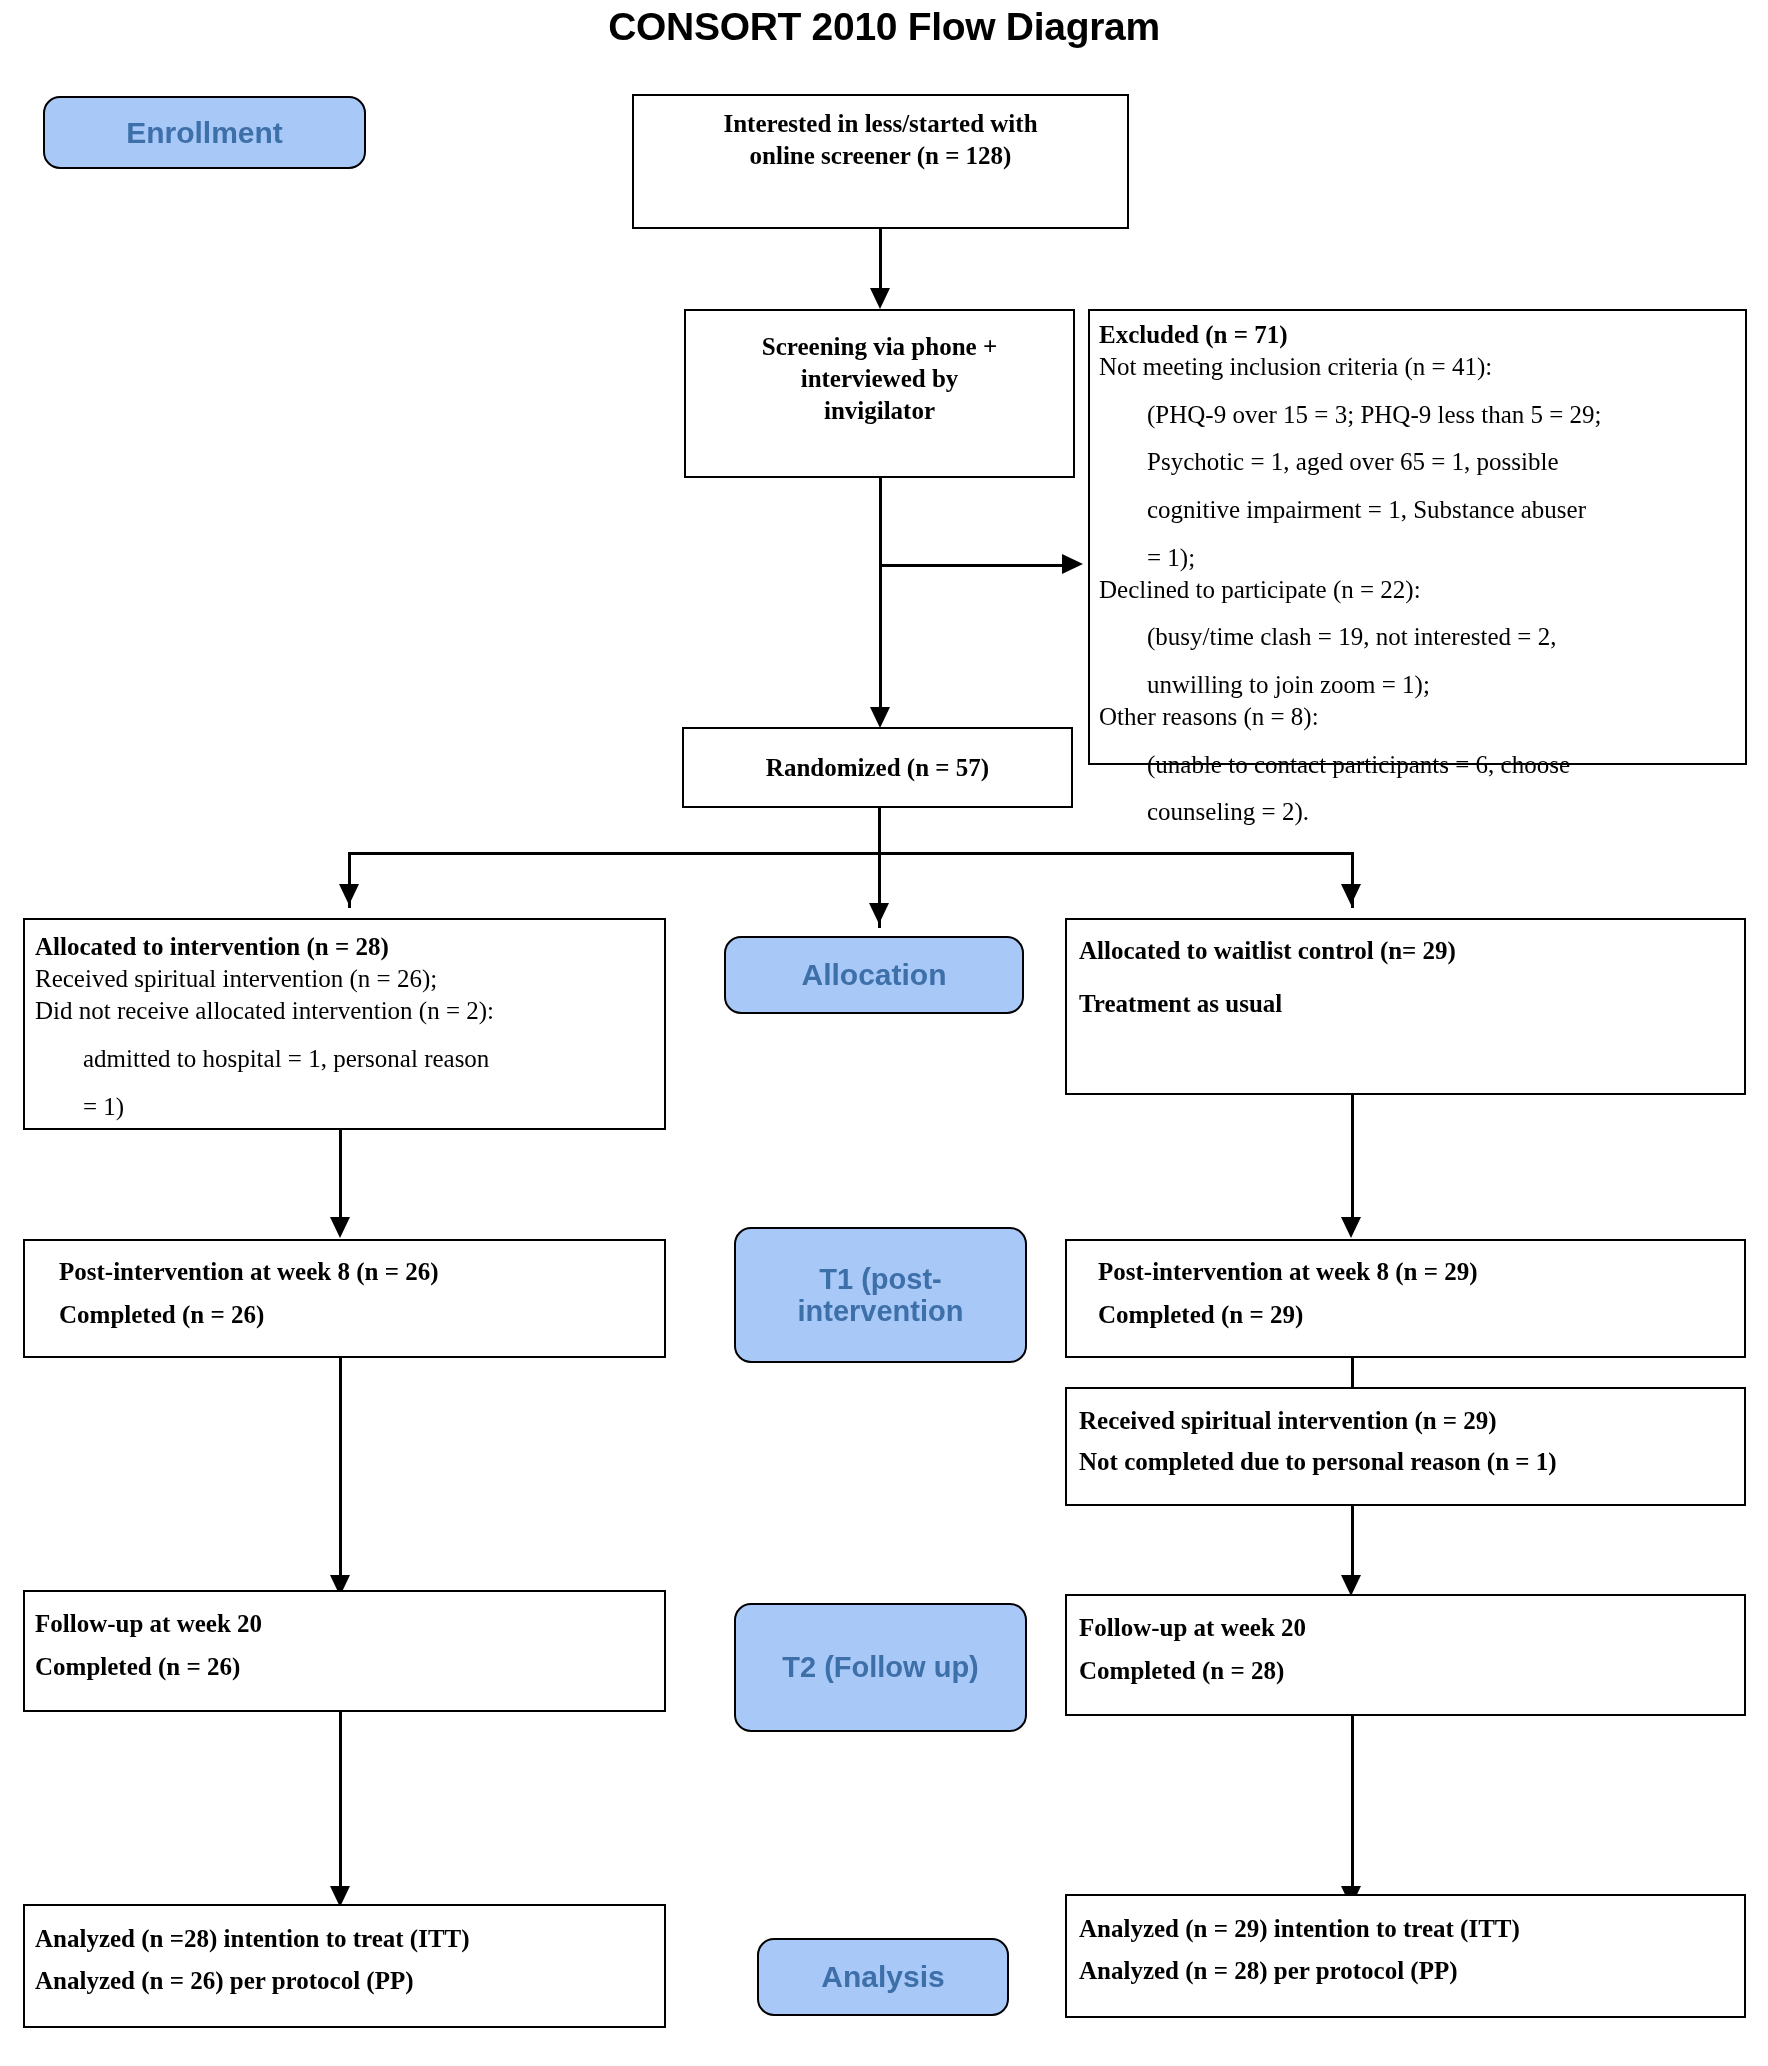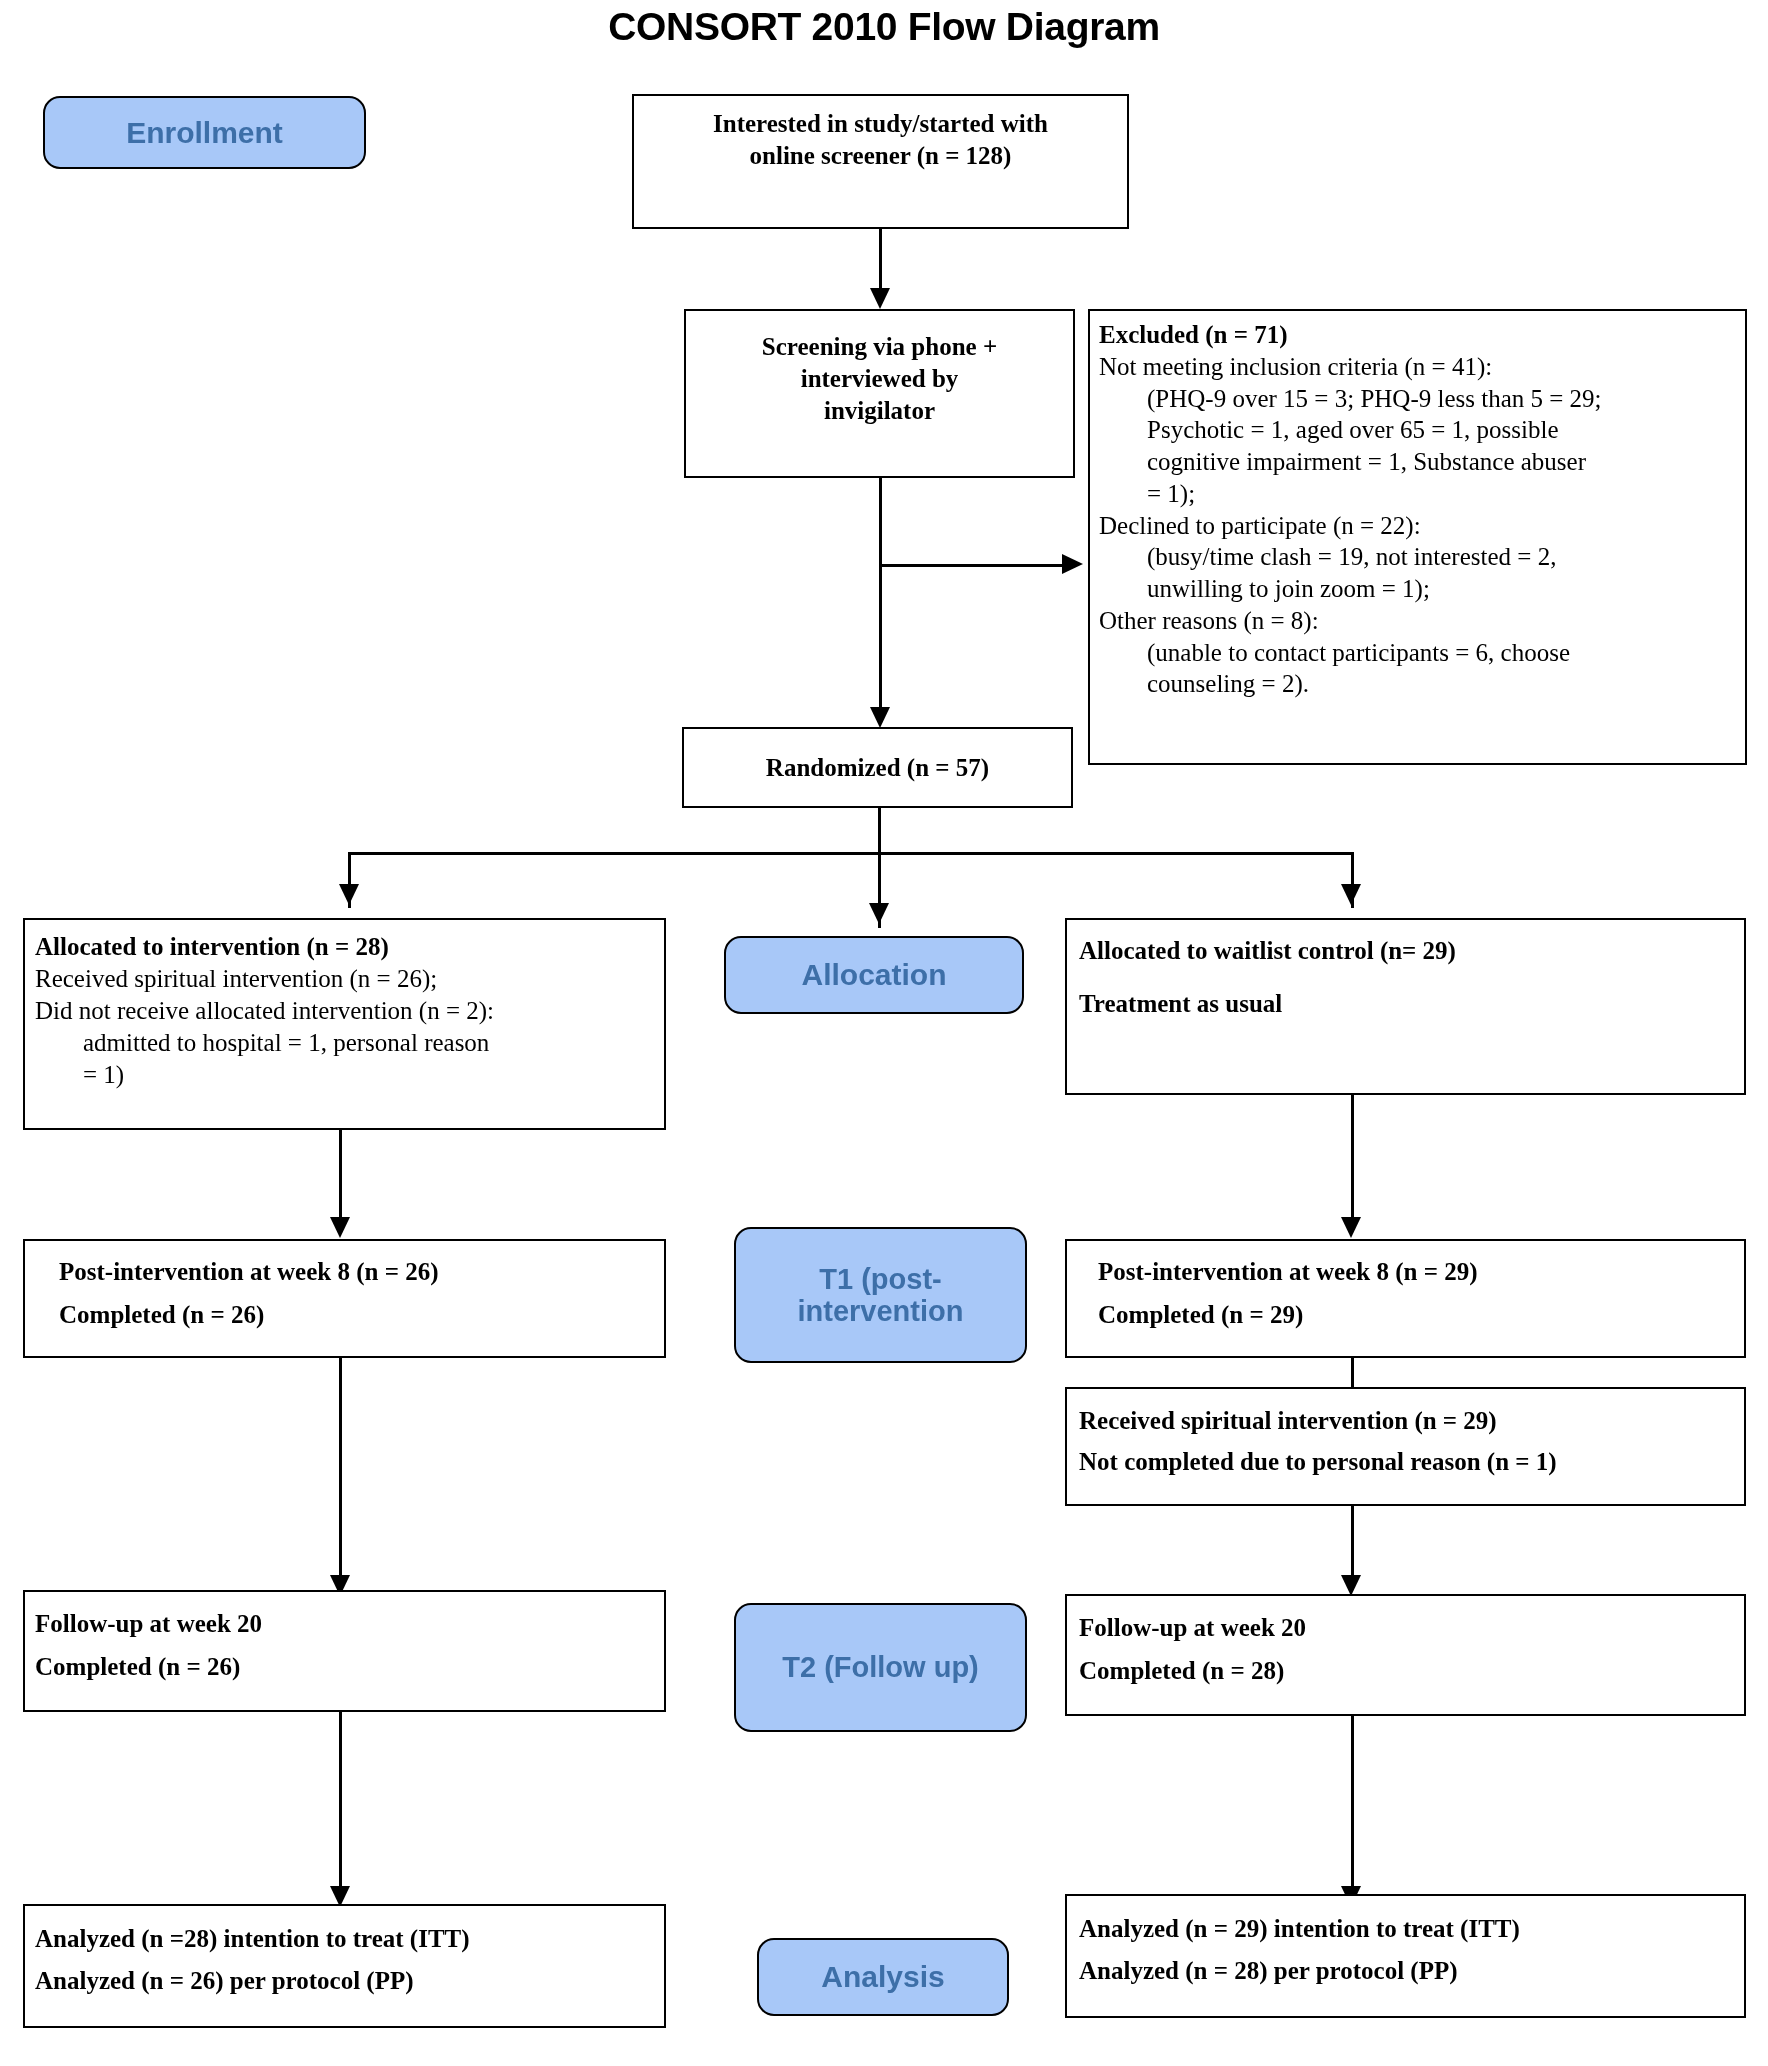--- a/index.html
+++ b/index.html
@@ -29,21 +29,21 @@
     border:2.5px solid #000000;
     background:#ffffff;
     color:#000000;
     font-family:"Liberation Serif", serif;
     font-size:25px;
     line-height:1.28;
   }
   .box .inner{ padding:7px 10px; }
   .box.center-text .inner{ text-align:center; }
   .b{ font-weight:700; }
-  .ind{ display:block; padding-left:48px; text-indent:0; }
+  .ind{ display:block; padding-left:48px; text-indent:0;margin-top:16px; }
   .ln{ display:block; }
   .gap{ display:block; height:21px; }
   
   .badge{
     position:absolute;
     box-sizing:border-box;
     border:2.5px solid #000000;
     border-radius:17px;
     background:#A8C8F8;
     color:#3D6FA8;
@@ -97,21 +97,21 @@
   <div class="badge" style="left:734px; top:1603px; width:293px; height:129px; font-size:29px;">
     <span>T2 (Follow up)</span>
   </div>
 
   <div class="badge" style="left:757px; top:1938px; width:252px; height:78px;">
     <span>Analysis</span>
   </div>
 
   <div class="box center-text" style="left:632px; top:94px; width:497px; height:135px;">
     <div class="inner" style="padding-top:12px;">
-      <span class="ln b">Interested in study/started with</span>
+      <span class="ln b">Interested in less/started with</span>
       <span class="ln b">online screener (n = 128)</span>
     </div>
   </div>
 
   <div class="vline" style="left:879px; top:229px; height:61px;"></div>
   <div class="arrow-down" style="left:870px; top:288px;"></div>
 
   <div class="box center-text" style="left:684px; top:309px; width:391px; height:169px;">
     <div class="inner" style="padding-top:20px;">
       <span class="ln b">Screening via phone +</span>

